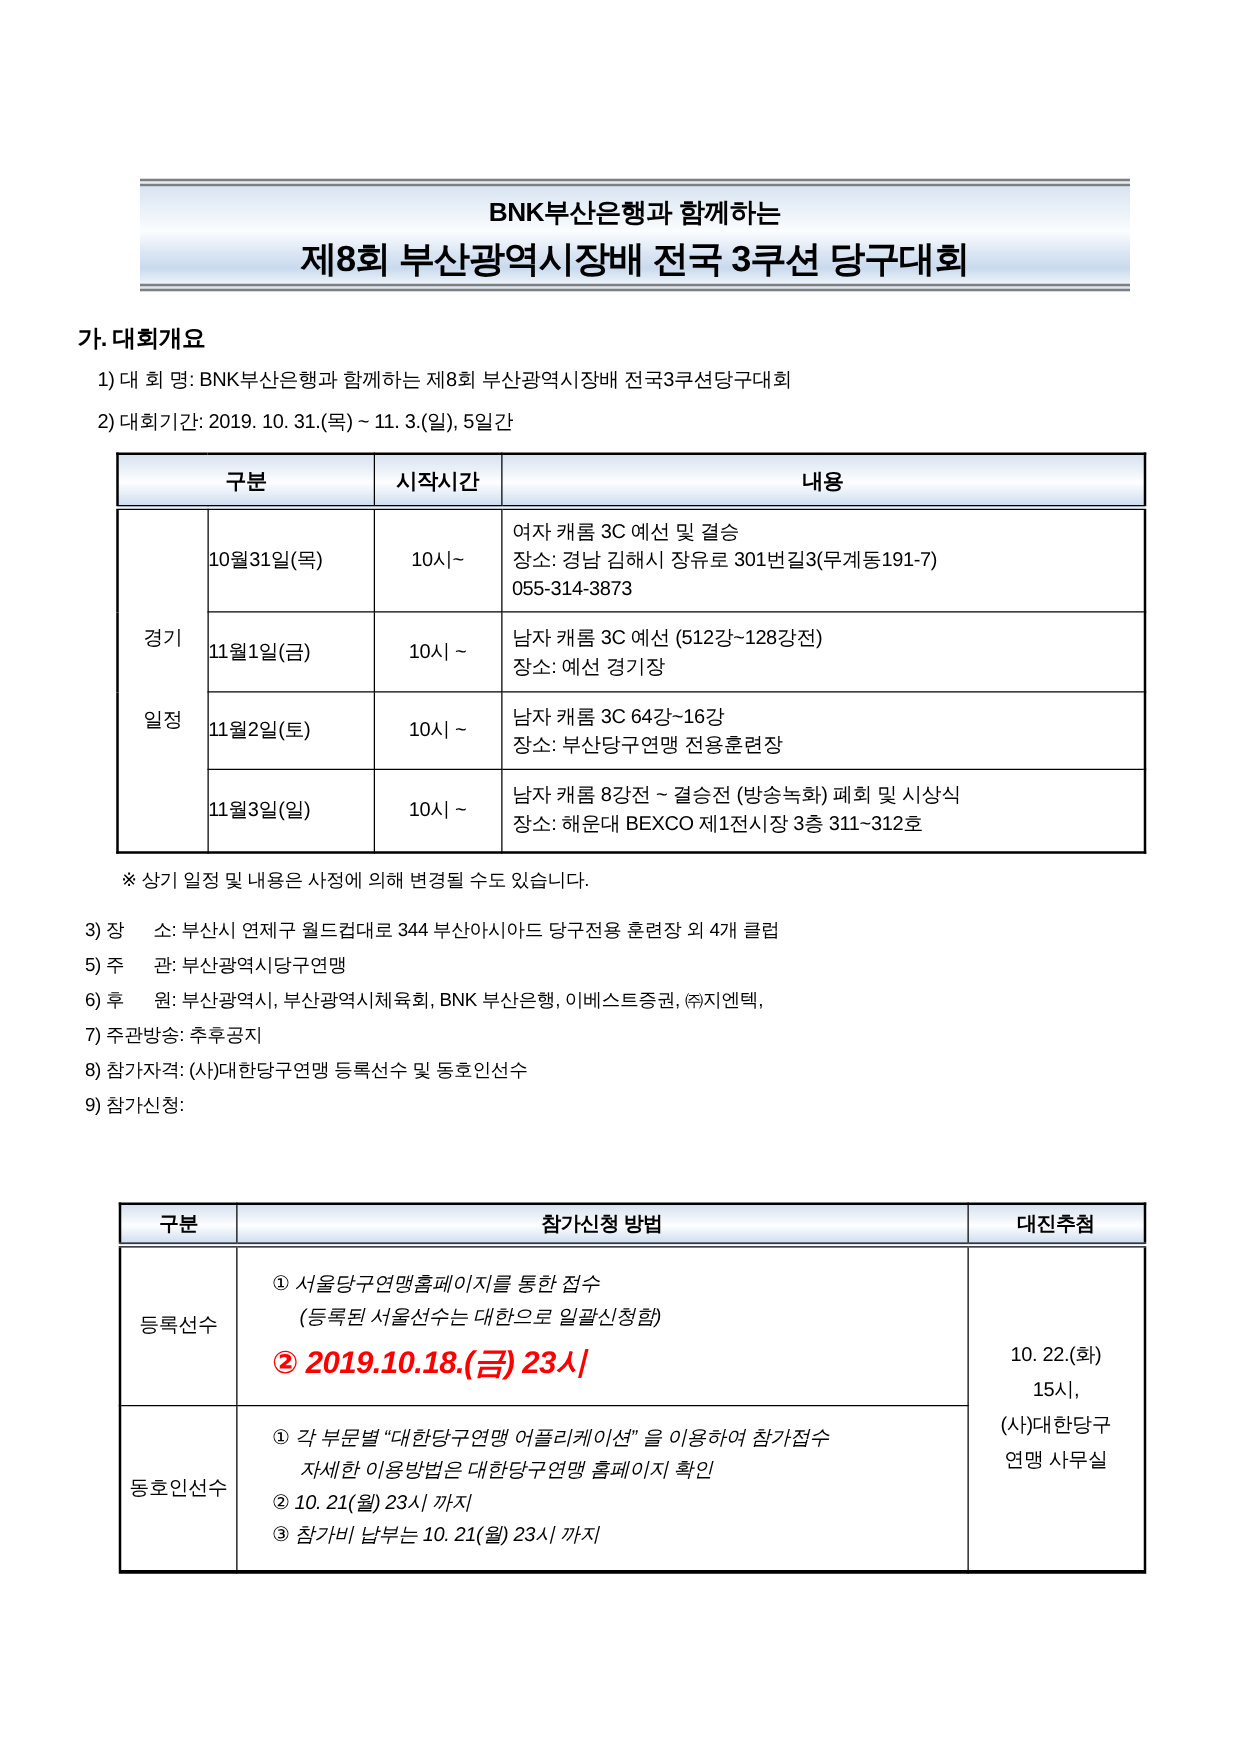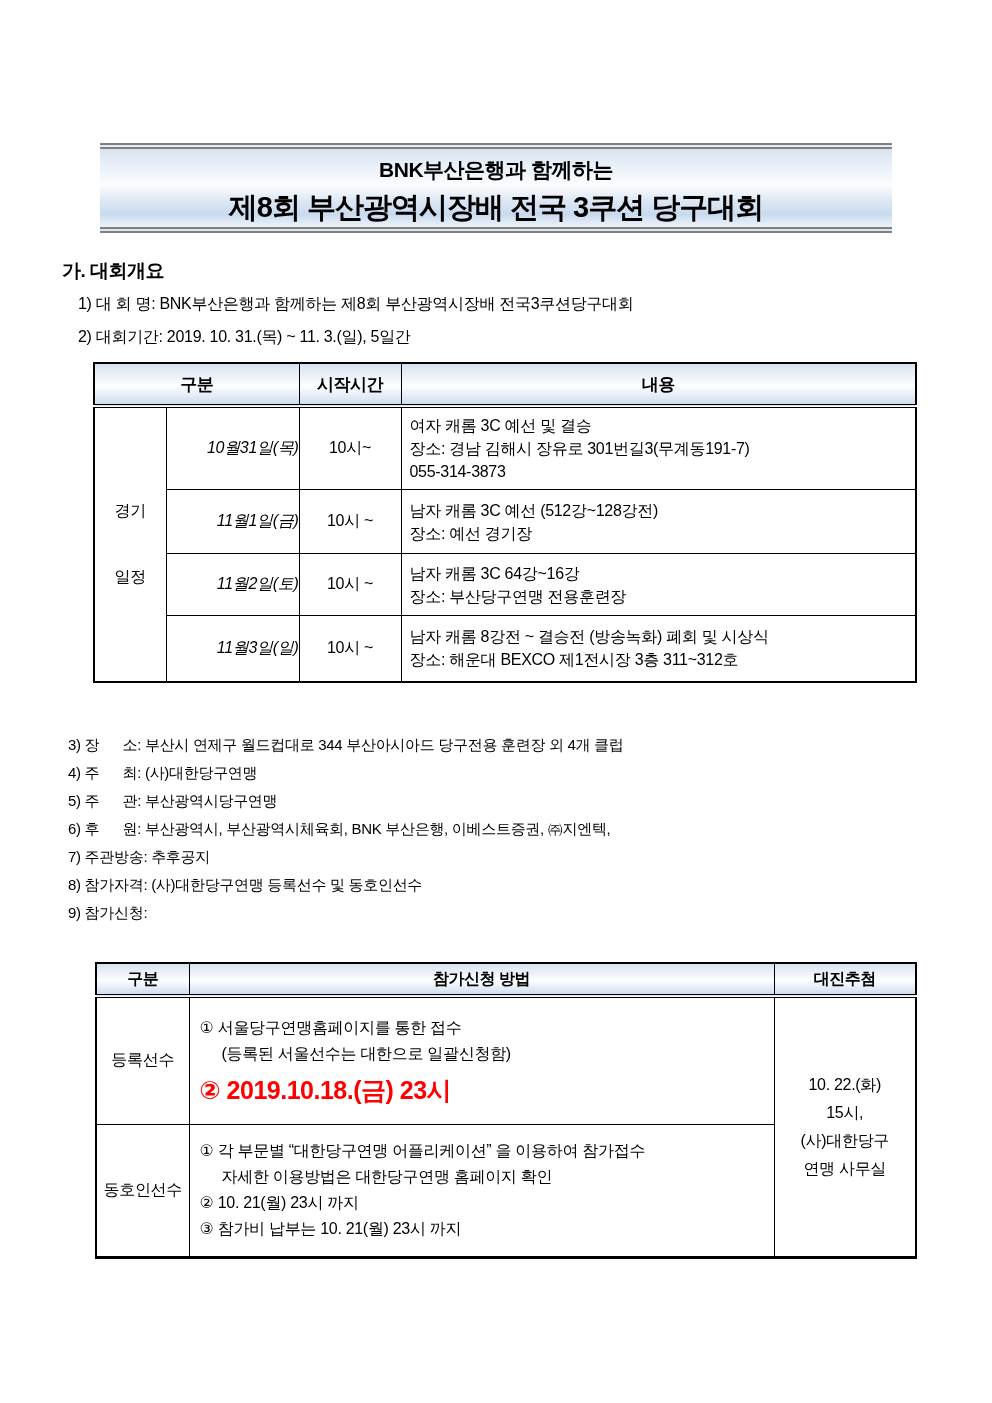--- a/index.html
+++ b/index.html
@@ -12,21 +12,21 @@
     position: relative;
     width: 992px;
     height: 1403px;
     background: #ffffff;
     overflow: hidden;
   }
 
   
   .title-box {
     position: absolute;
-    left: 100px; top: 143px;
+    left: 112px; top: 143px;
     width: 792px; height: 90px;
     border-top: 6px double #7f7f7f;
     border-bottom: 6px double #7f7f7f;
     background: linear-gradient(180deg, #d9e4f1 0%, #eef4fa 30%, #fbfdfe 46%, #dbe6f3 68%, #c9daee 84%, #eef4fa 100%);
     text-align: center;
     padding-top: 7px;
   }
   .title-line1 { font-size: 21px; font-weight: bold; letter-spacing: -0.5px; }
   .title-line2 { font-size: 29px; font-weight: bold; letter-spacing: -1px; margin-top: 4px; }
 
@@ -49,21 +49,21 @@
   }
 
   
   .schedule-table-wrap { position: absolute; left: 93px; top: 362px; }
   .schedule-table { width: 822px; border: 2px solid #000; }
   .schedule-table th { height: 43px; }
   .schedule-table td { font-size: 16px; letter-spacing: -0.3px; }
   .sch-group-cell { text-align: center; font-size: 17px; }
   .sch-group-cell .grp-line { line-height: 24px; }
   .sch-group-cell .grp-gap { height: 42px; }
-  .sch-date { text-align: right; font-style: italic; }
+  .sch-date { text-align: left; }
   .sch-time { text-align: center; }
   .sch-content { padding: 6px 8px; }
   .sch-content .c-line { line-height: 23px; }
   .row-h1 { height: 82px; }
   .row-h2 { height: 64px; }
   .row-h3 { height: 62px; }
   .row-h4 { height: 66px; }
 
   .schedule-note {
     position: absolute; left: 97px; top: 695px;
@@ -74,21 +74,21 @@
   .info-list { position: absolute; left: 68px; top: 731px; font-size: 15px; }
   .info-line { white-space: pre; height: 28px; line-height: 28px; letter-spacing: -0.3px; }
   .info-line.cont { padding-left: 135px; }
 
   
   .apply-table-wrap { position: absolute; left: 95px; top: 962px; }
   .apply-table { width: 820px; border: 2px solid #000; border-bottom: 3px solid #000; }
   .apply-table th { height: 33px; font-size: 16px; }
   .apply-table td { font-size: 16px; letter-spacing: -0.3px; vertical-align: middle; }
   .cat-cell { text-align: center; font-size: 15px; letter-spacing: -1px; padding: 12px 1px; }
-  .method-cell { padding: 8px 6px 8px 10px; }
+  .method-cell { padding: 8px 6px 8px 28px; font-style: italic; }
   .method-cell .m-line { line-height: 26px; }
   .method-cell .m-indent { padding-left: 22px; }
   .method-cell .m-deadline {
     color: #ff0000; font-weight: bold; font-size: 25px;
     line-height: 34px; margin-top: 6px; letter-spacing: -0.5px;
   }
   .draw-cell { text-align: center; margin-top: 20px; }
   .draw-cell .d-line { line-height: 28px; }
   .apply-row-1 { height: 128px; }
   .apply-row-2 { height: 133px; }
@@ -158,24 +158,24 @@
           <td class="sch-time">10시 ~</td>
           <td class="sch-content">
             <div class="c-line">남자 캐롬 8강전 ~ 결승전 (방송녹화) 폐회 및 시상식</div>
             <div class="c-line">장소: 해운대 BEXCO 제1전시장 3층 311~312호</div>
           </td>
         </tr>
       </tbody>
     </table>
   </div>
 
+  <div class="schedule-note">※ 상기 일정 및 내용은 사정에 의해 변경될 수도 있습니다.</div>
 
   <div class="info-list">
     <div class="info-line">3) 장      소: 부산시 연제구 월드컵대로 344 부산아시아드 당구전용 훈련장 외 4개 클럽</div>
-    <div class="info-line">4) 주      최: (사)대한당구연맹</div>
     <div class="info-line">5) 주      관: 부산광역시당구연맹</div>
     <div class="info-line">6) 후      원: 부산광역시, 부산광역시체육회, BNK 부산은행, 이베스트증권, ㈜지엔텍,</div>
     <div class="info-line">7) 주관방송: 추후공지</div>
     <div class="info-line">8) 참가자격: (사)대한당구연맹 등록선수 및 동호인선수</div>
     <div class="info-line">9) 참가신청:</div>
   </div>
 
   <div class="apply-table-wrap">
     <table class="apply-table">
       <colgroup>

